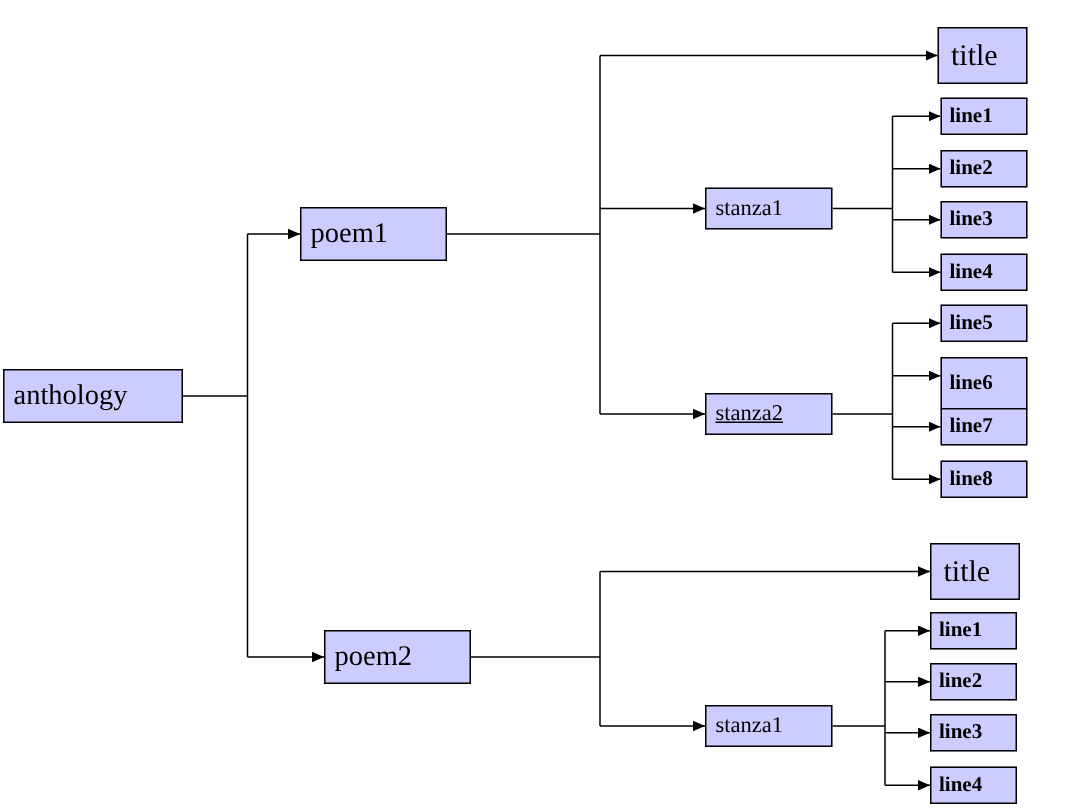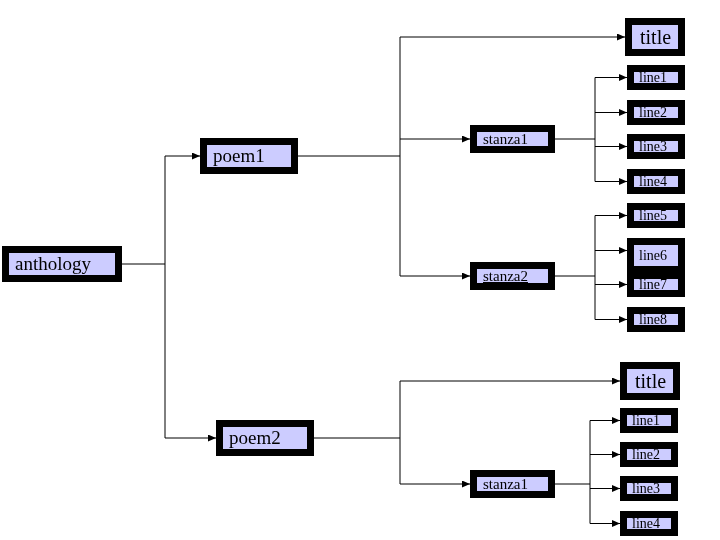--- a/index.html
+++ b/index.html
@@ -11,31 +11,31 @@
     position: relative;
     width: 720px;
     height: 540px;
     background: #ffffff;
     font-family: "Liberation Serif", serif;
     overflow: hidden;
   }
   .node {
     position: absolute;
     background: #ccccff;
-    border: 7px solid #000000;
+    border: 1px solid #000000;
     box-sizing: border-box;
     display: flex;
     align-items: center;
     color: #000000;
     white-space: nowrap;
   }
   .lg { font-size: 19px; padding-left: 6px; }
   .md { font-size: 20px; padding-left: 8px; }
   .sm { font-size: 15px; padding-left: 6px; }
-  .xs { font-size: 14px; font-weight: normal; padding-left: 5px; }
+  .xs { font-size: 14px; font-weight: bold; padding-left: 5px; }
   #edges {
     position: absolute;
     left: 0;
     top: 0;
   }
 </style>
 </head>
 <body>
 
 <div id="stage">

